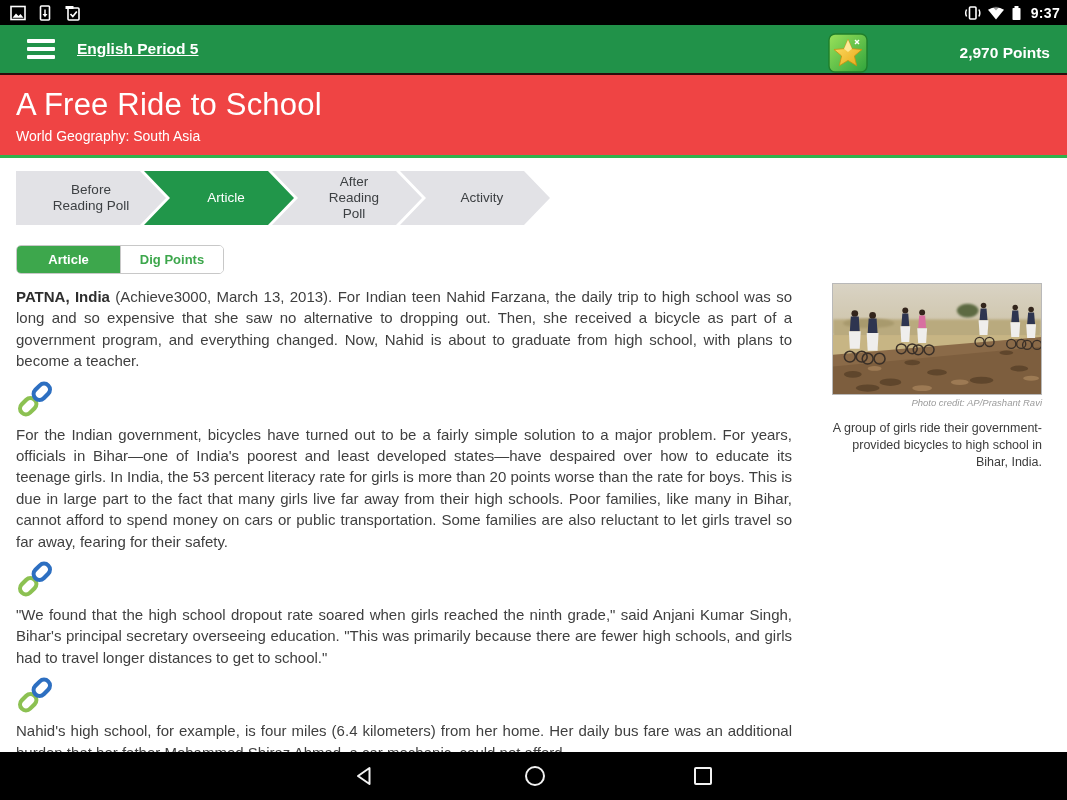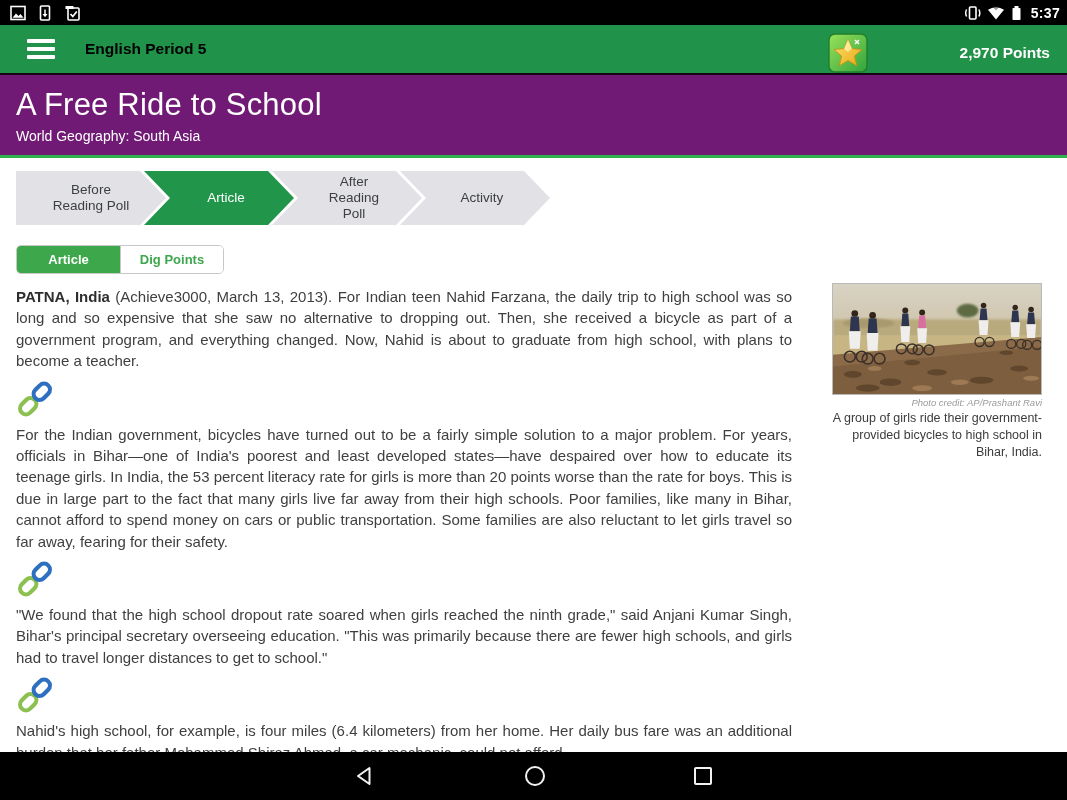--- a/index.html
+++ b/index.html
@@ -11,26 +11,26 @@
   }
   
   #status-bar{position:absolute;left:0;top:0;width:1067px;height:25px;background:#000;}
   .sb-left{position:absolute;left:10px;top:0;height:25px;display:flex;align-items:center;gap:11px;}
   .sb-right{position:absolute;right:7px;top:0;height:25px;display:flex;align-items:center;gap:6px;}
   .sb-time{color:#fff;font-size:14px;font-weight:bold;letter-spacing:.3px;margin-left:3px;}
   
   #app-bar{position:absolute;left:0;top:25px;width:1067px;height:48px;background:#219249;}
   #hamburger{position:absolute;left:27px;top:14px;width:28px;height:20px;display:flex;flex-direction:column;justify-content:space-between;cursor:pointer;}
   #hamburger span{display:block;height:4px;background:#fff;border-radius:1px;}
-  #class-title{position:absolute;left:85px;top:15px;color:#000000;font-size:15.5px;font-weight:bold;}
+  #class-title{position:absolute;left:77px;top:15px;color:#ffffff;font-size:15.5px;font-weight:bold;text-decoration:underline;}
   #star-badge{position:absolute;left:828px;top:33px;width:40px;height:40px;cursor:pointer;}
   #user-name{position:absolute;right:129px;top:44px;color:#fff;font-size:15.5px;font-weight:normal;margin-top:32px;}
   #user-points{position:absolute;right:17px;top:44px;color:#fff;font-size:15.5px;font-weight:bold;}
   
-  #lesson-header{position:absolute;left:0;top:73px;width:1067px;height:85px;background:#701a75;
+  #lesson-header{position:absolute;left:0;top:73px;width:1067px;height:85px;background:#ef4444;
     border-top:2px solid rgba(0,0,0,.82);border-bottom:3px solid #2FB24C;}
   #lesson-title{position:absolute;left:16px;top:12px;color:#fff;font-size:31px;font-weight:400;letter-spacing:.2px;}
   #lesson-subtitle{position:absolute;left:16px;top:53px;color:#fff;font-size:14px;}
   
   #breadcrumb{position:absolute;left:16px;top:171px;height:54px;display:flex;}
   .step{position:relative;width:150px;height:54px;background:#E2E2E6;margin-left:-22px;
     display:flex;align-items:center;justify-content:center;cursor:pointer;
     clip-path:polygon(0 0, calc(100% - 26px) 0, 100% 50%, calc(100% - 26px) 100%, 0 100%, 26px 50%);}
   .step:first-child{margin-left:0;
     clip-path:polygon(0 0, calc(100% - 26px) 0, 100% 50%, calc(100% - 26px) 100%, 0 100%);}
@@ -45,21 +45,21 @@
   .tab.inactive{background:#fff;color:#3DA74C;border-left:1px solid #c8c8c8;}
   
   #article-col{position:absolute;left:16px;top:286px;width:776px;}
   #article-col p{font-size:15px;line-height:21.4px;text-align:justify;color:#3f3f3f;}
   #article-col p b{color:#2e2e2e;}
   .link-row{height:38px;margin:8px 0 6px 2px;cursor:pointer;}
   
   #figure-col{position:absolute;left:832px;top:283px;width:210px;}
   #figure-photo{width:210px;height:112px;border:1px solid #b9b9b9;display:block;background:#d8d2c2;}
   #figure-credit{margin-top:2px;font-size:9.5px;font-style:italic;color:#9b9b9b;text-align:right;}
-  #figure-caption{margin-top:2px;font-size:12.5px;line-height:17px;color:#3c3c3c;text-align:right;}
+  #figure-caption{margin-top:12px;font-size:12.5px;line-height:17px;color:#3c3c3c;text-align:right;}
   
   #nav-bar{position:absolute;left:0;top:752px;width:1067px;height:48px;background:#000;}
   .nav-icon{position:absolute;top:13px;width:22px;height:22px;cursor:pointer;}
 </style>
 </head>
 <body>
 
 <div id="page">
 
   <div id="status-bar">
@@ -86,21 +86,21 @@
         <path d="M14.9 4.5 C16.2 7 16.2 9 14.9 11.5" fill="none" stroke="#fff" stroke-width="1.5"></path>
       </svg>
       <svg width="18" height="16" viewBox="0 0 18 16">
         <path d="M9 14.5 L1 4.8 A13.5 13.5 0 0 1 17 4.8 Z" fill="#fff"></path>
         <path d="M9 5.5 L5.8 2 A9 9 0 0 1 12.2 2 Z" fill="#4a4a4a" opacity="0.55"></path>
       </svg>
       <svg width="11" height="16" viewBox="0 0 11 16">
         <rect x="3.5" y="1" width="4" height="2.5" fill="#fff"></rect>
         <rect x="1.5" y="3" width="8" height="12" fill="#fff" rx="0.8"></rect>
       </svg>
-      <span class="sb-time">5:37</span>
+      <span class="sb-time">9:37</span>
     </div>
   </div>
 
   <div id="app-bar">
     <div id="hamburger">
       <span></span>
         <span></span>
         <span></span>
     </div>
     <div id="class-title">English Period 5</div>

